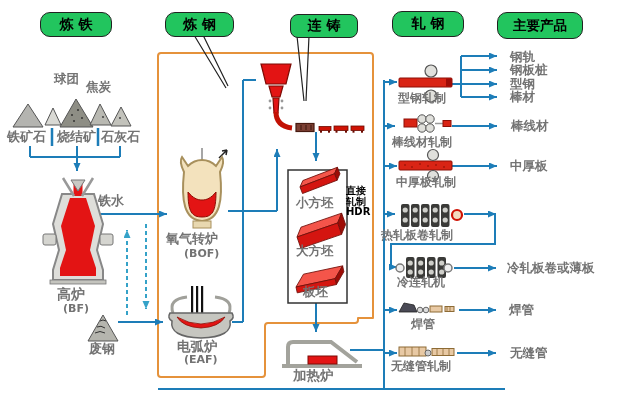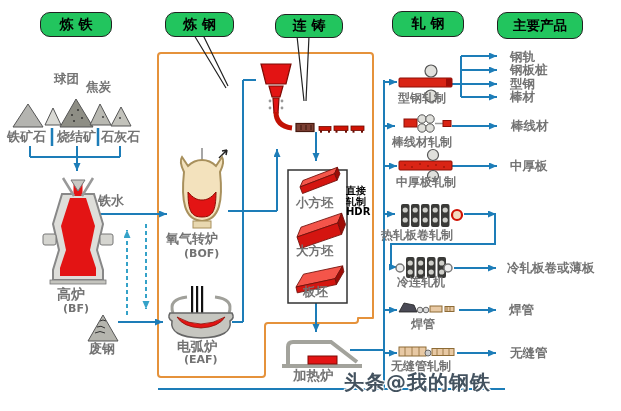--- a/index.html
+++ b/index.html
@@ -268,21 +268,21 @@
     <rect x="399" y="347" width="27" height="9" fill="#e8c9a4" stroke="#8d6b35"></rect>
     <path d="M405,347 v9 M412,347 v9 M419,347 v9" stroke="#8d6b35" stroke-width="0.8"></path>
     <circle cx="428" cy="353" r="3" fill="#ccc" stroke="#666"></circle>
     <rect x="432" y="348.5" width="22" height="7" fill="#e8c9a4" stroke="#8d6b35"></rect>
     <path d="M437,348.5 v7 M443,348.5 v7 M449,348.5 v7" stroke="#8d6b35" stroke-width="0.8"></path>
   </g>
 </svg>
 
 <div class="hdr" style="left:40px;top:12px;width:70px;height:23px;">炼 铁</div>
 <div class="hdr" style="left:165px;top:12px;width:67px;height:23px;">炼 钢</div>
-<div class="hdr" style="left:275px;top:14px;width:66px;height:22px;">连 铸</div>
+<div class="hdr" style="left:290px;top:14px;width:66px;height:22px;border-radius:8px;">连 铸</div>
 <div class="hdr" style="left:392px;top:11px;width:70px;height:24px;">轧 钢</div>
 <div class="hdr" style="left:497px;top:12px;width:84px;height:25px;font-size:13.5px;">主要产品</div>
 
 <div class="lbl z" style="left:54px;top:72px;font-size:12.5px;">球团</div>
 <div class="lbl z" style="left:86px;top:80px;font-size:12.5px;">焦炭</div>
 <div class="lbl z" style="left:7px;top:130px;font-size:13px;">铁矿石</div>
 <div class="lbl z" style="left:57px;top:130px;font-size:13px;">烧结矿</div>
 <div class="lbl z" style="left:101px;top:130px;font-size:13px;">石灰石</div>
 <div class="lbl z" style="left:89px;top:342px;font-size:13px;">废钢</div>
 
@@ -316,15 +316,14 @@
 <div class="lbl z" style="left:510px;top:50px;font-size:12.5px;">钢轨</div>
 <div class="lbl z" style="left:510px;top:63px;font-size:12.5px;">钢板桩</div>
 <div class="lbl z" style="left:510px;top:77px;font-size:12.5px;">型钢</div>
 <div class="lbl z" style="left:510px;top:90px;font-size:12.5px;">棒材</div>
 <div class="lbl z" style="left:511px;top:119px;font-size:12.5px;">棒线材</div>
 <div class="lbl z" style="left:510px;top:159px;font-size:12.5px;">中厚板</div>
 <div class="lbl z" style="left:507px;top:261px;font-size:12.5px;">冷轧板卷或薄板</div>
 <div class="lbl z" style="left:509px;top:303px;font-size:12.5px;">焊管</div>
 <div class="lbl z" style="left:510px;top:346px;font-size:12.5px;">无缝管</div>
 
-<div class="wm" style="left:344px;top:369px;">头条@我的钢铁</div>
 
 </div>
 
 </body></html>

